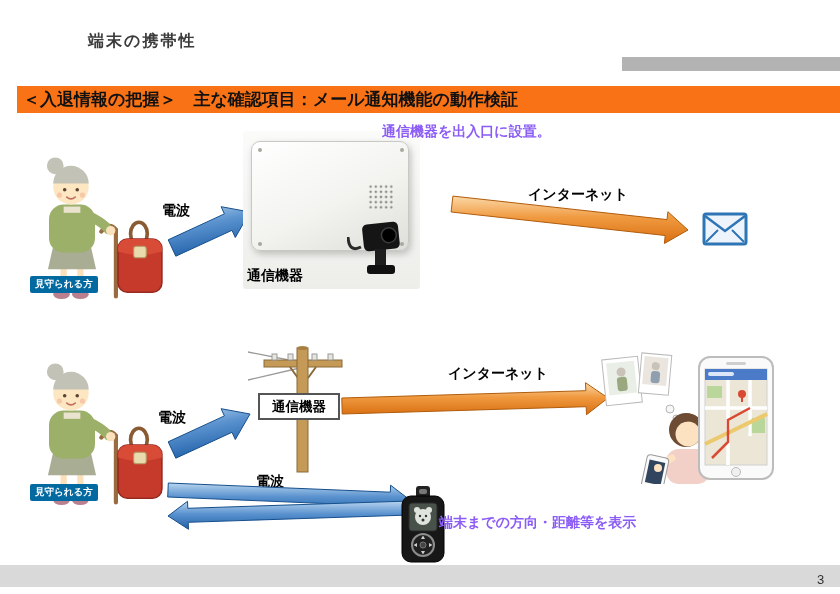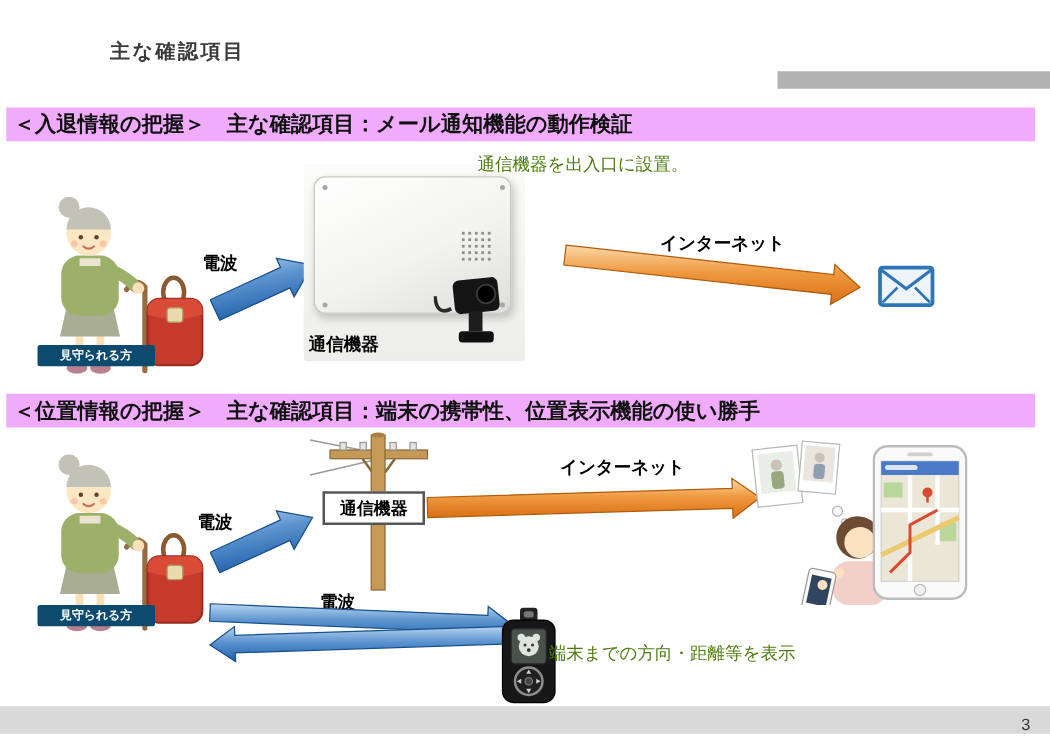--- a/index.html
+++ b/index.html
@@ -1,24 +1,24 @@
 <!DOCTYPE html>
 <html><head>
 <meta charset="utf-8">
 <style>
   * { margin:0; padding:0; box-sizing:border-box; }
   html,body { width:840px; height:594px; }
   body { background:#ffffff; font-family:"Liberation Sans","DejaVu Sans",sans-serif; }
   .slide { position:relative; width:840px; height:594px; background:#ffffff; overflow:hidden; }
   .slide-title { position:absolute; left:88px; top:31px; font-size:16px; font-weight:bold; color:#3b3b3b; letter-spacing:2px; white-space:nowrap; }
   .top-accent { position:absolute; left:622px; top:57px; width:218px; height:14px; background:#b3b3b3; }
-  .sec-header { position:absolute; left:5px; width:823px; height:27px; background:#f0abfc; display:flex; align-items:center; padding-left:6px; font-size:17px; font-weight:bold; color:#111; white-space:nowrap; }
+  .sec-header { position:absolute; left:17px; width:823px; height:27px; background:#f97316; display:flex; align-items:center; padding-left:6px; font-size:17px; font-weight:bold; color:#111; white-space:nowrap; }
   .lbl { position:absolute; font-size:14px; font-weight:bold; color:#000; white-space:nowrap; }
-  .note { position:absolute; font-size:14px; font-weight:normal; color:#4d7c0f; line-height:1.3; white-space:nowrap; z-index:5; }
-  .person-tag { position:absolute; background:#0c4a6e; color:#fff; font-size:9.5px; font-weight:bold; padding:2px 18px; border-radius:2px; z-index:6; white-space:nowrap; }
+  .note { position:absolute; font-size:14px; font-weight:bold; color:#8b5cf6; line-height:1.3; white-space:nowrap; z-index:5; }
+  .person-tag { position:absolute; background:#0369a1; color:#fff; font-size:9.5px; font-weight:bold; padding:2px 5px; border-radius:2px; z-index:6; white-space:nowrap; }
   .bottom-bar { position:absolute; left:0; top:565px; width:840px; height:22px; background:#d9d9d9; }
   .page-number { position:absolute; left:817px; top:572px; font-size:13px; color:#333; z-index:7; }
   .photo { position:absolute; left:243px; top:131px; width:177px; height:158px; background:linear-gradient(180deg,#fbfbfa 0%,#ededea 100%); border-radius:3px; }
   .device-box { position:absolute; left:8px; top:10px; width:158px; height:110px; background:linear-gradient(155deg,#ffffff 0%,#f3f3f0 55%,#dededa 100%); border:1px solid #c9c9c3; border-radius:9px; box-shadow:2px 3px 7px rgba(0,0,0,0.22); }
   .screw { position:absolute; width:4px; height:4px; border-radius:50%; background:#a8a8a0; }
   .grille { position:absolute; right:14px; top:42px; width:26px; height:26px; background-image:radial-gradient(circle,#8f8f88 1.1px,transparent 1.5px); background-size:5.2px 5.2px; }
   .sign { position:absolute; left:258px; top:393px; width:82px; height:27px; background:#fff; border:2px solid #555; display:flex; align-items:center; justify-content:center; font-size:13.5px; font-weight:bold; z-index:4; }
   svg.figure { position:absolute; }
 </style>
 </head>
@@ -48,21 +48,21 @@
         <circle cx="32" cy="43" r="2.5" fill="#f6c8a8"></circle>
         <circle cx="54" cy="43" r="2.5" fill="#f6c8a8"></circle>
         <ellipse cx="108" cy="80" rx="8" ry="11" fill="none" stroke="#8a5a33" stroke-width="3.5"></ellipse>
         <rect x="88" y="85" width="42" height="51" rx="9" fill="#c63a2c" stroke="#962a1f" stroke-width="1.5"></rect>
         <path d="M88,97 v-3 a9,9 0 0 1 9,-9 h24 a9,9 0 0 1 9,9 v3 q-21,7 -42,0 z" fill="#d84b37"></path>
         <rect x="103" y="92" width="12" height="11" rx="2.5" fill="#eadbae" stroke="#b29a62"></rect>
       </symbol>
     </defs>
   </svg>
 
-  <div class="slide-title">主な確認項目</div>
+  <div class="slide-title">端末の携帯性</div>
   <div class="top-accent"></div>
 
   <div class="sec-header" style="top:86px">
     <span>＜入退情報の把握＞　主な確認項目：メール通知機能の動作検証</span>
   </div>
 
   <svg class="figure" style="left:26px;top:150px" width="138" height="157">
     <use href="#grandma" xlink:href="#grandma"></use>
   </svg>
   <div class="person-tag" style="left:30px;top:276px">見守られる方</div>
@@ -117,23 +117,20 @@
     <polygon points="4.9,4.1 219,27.6 219.9,19.7 240,38 216.4,51.5 217.2,43.5 3.1,20" fill="url(#go1)" stroke="#b05c0c" stroke-width="1"></polygon>
   </svg>
 
   <svg class="figure" style="left:701px;top:209px" width="48" height="40">
     <rect x="3" y="5" width="42" height="30" rx="2" fill="#eef4fb" stroke="#2e75b6" stroke-width="3"></rect>
     <path d="M4,7 L24,22 L44,7" fill="none" stroke="#2e75b6" stroke-width="2.5"></path>
     <path d="M5,33 L17,21 M43,33 L31,21" stroke="#2e75b6" stroke-width="2"></path>
   </svg>
 
 
-  <div class="sec-header" style="top:315px">
-    <span>＜位置情報の把握＞　主な確認項目：端末の携帯性、位置表示機能の使い勝手</span>
-  </div>
 
   <svg class="figure" style="left:26px;top:356px" width="138" height="157">
     <use href="#grandma" xlink:href="#grandma"></use>
   </svg>
   <div class="person-tag" style="left:30px;top:484px">見守られる方</div>
 
   <div class="lbl" style="left:158px;top:409px">電波</div>
 
   <svg class="figure" style="left:168px;top:402px" width="85" height="60">
     <defs>

